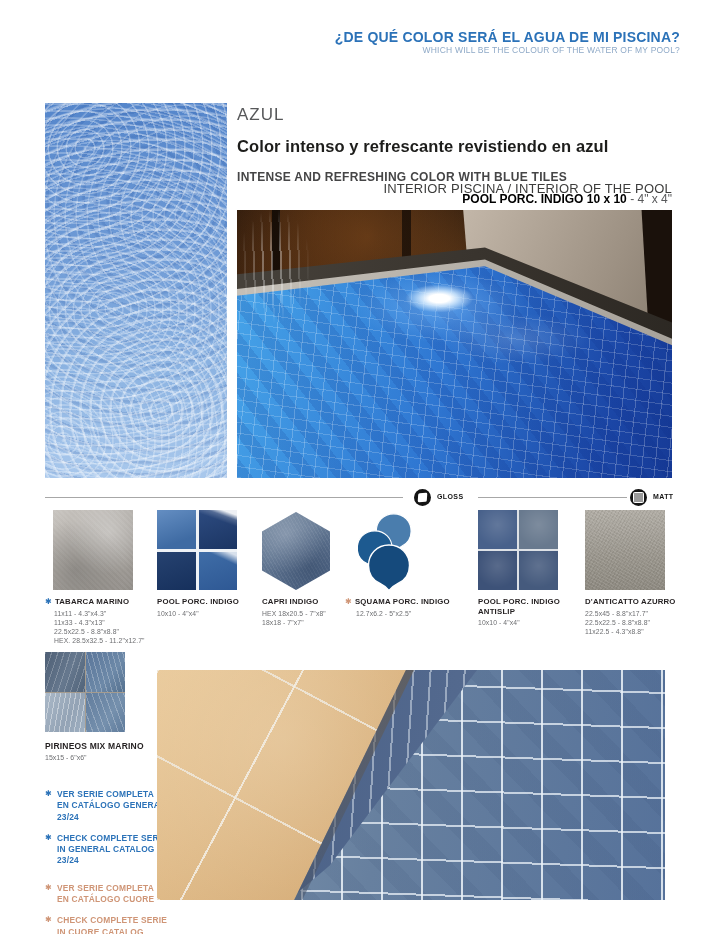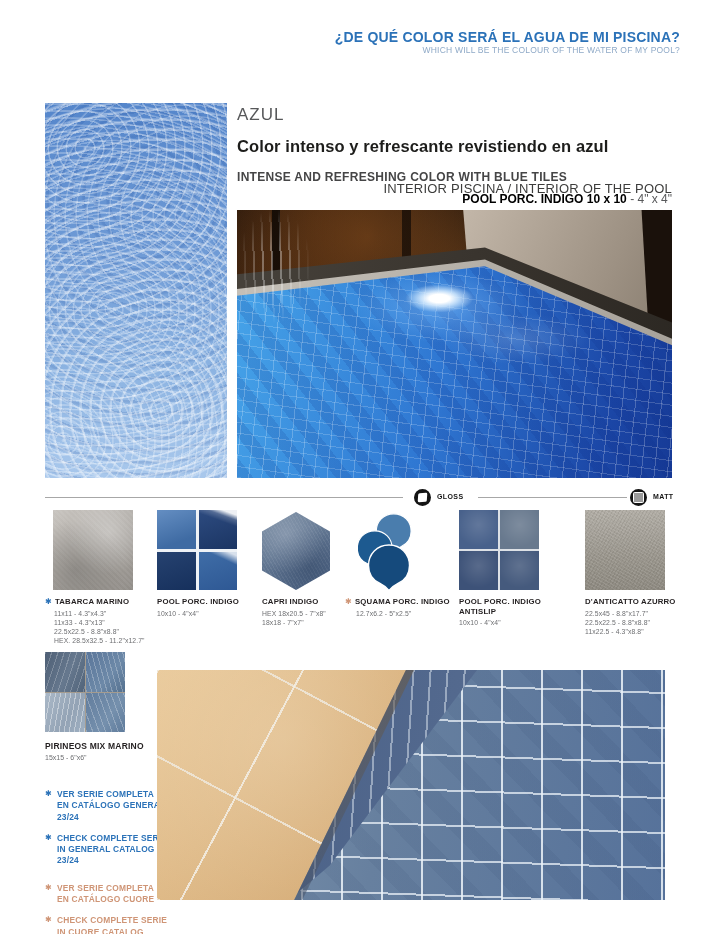--- a/index.html
+++ b/index.html
@@ -258,21 +258,21 @@
     </svg>
     <div class="pname nowrap">
         <span class="ast ast-orange">✱</span>
         <span>SQUAMA PORC. INDIGO</span>
       </div>
     <div class="psizes" style="margin-left:11px;">
       <span>12.7x6.2 - 5"x2.5"</span>
     </div>
   </div>
 
-  <div class="prod" style="left:459px;width:90px;">
+  <div class="prod" style="left:478px;width:90px;">
     <div class="sq-swatch grid4 sw-antislip">
       <div class="t1"></div>
         <div class="t2"></div>
       <div class="t3"></div>
         <div class="t4"></div>
     </div>
     <div class="pname">
         <span>POOL PORC. INDIGO ANTISLIP</span>
       </div>
     <div class="psizes">

